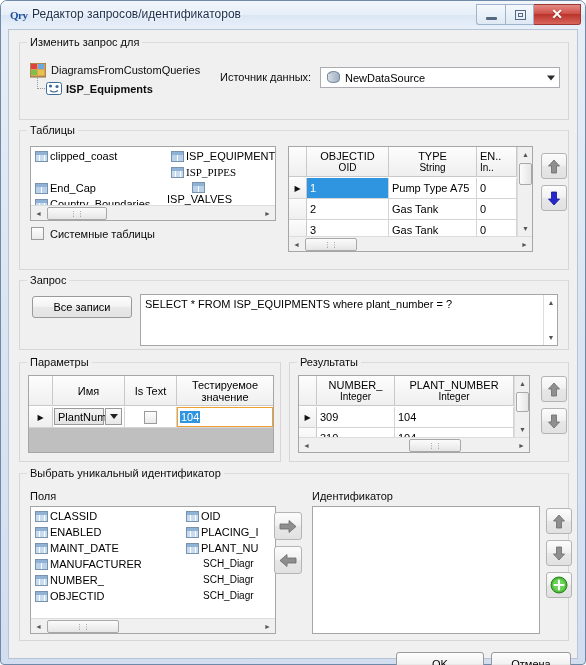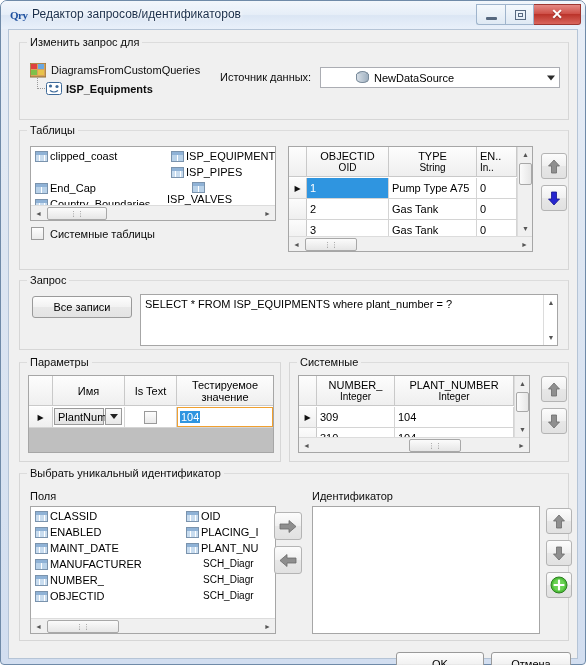--- a/index.html
+++ b/index.html
@@ -230,21 +230,21 @@
     border:1px solid #b4b4b4;
     border-radius:3px;
     display:flex; align-items:center; justify-content:center;
   }
   svg { display:block; }
 
   .combo {
     position:absolute;
     background:#ffffff;
     border:1px solid #abadb3;
-    display:flex; align-items:center;padding-left:29px;
+    display:flex; align-items:center;
   }
   .combo .cb-arrow {
     position:absolute; right:4px; top:50%; transform:translateY(-50%);
     width:0;height:0;
     border-left:4px solid transparent; border-right:4px solid transparent;
     border-top:5px solid #2b2b2b;
   }
 
   .db-icon {
     display:inline-block; width:13px; height:14px; position:relative;
@@ -355,21 +355,21 @@
         </div>
         <div class="li" style="left:4px;top:35px;">
           <span class="tbl-icon solid"></span>
           <span>End_Cap</span>
         </div>
 
         <div class="li" style="left:140px;top:3px;">
           <span class="tbl-icon solid"></span>
           <span>ISP_EQUIPMENTS</span>
         </div>
-        <div class="li" style="left:140px;top:19px;">
+        <div class="li" style="left:140px;top:19px;font-family:Liberation Serif, serif;">
           <span class="tbl-icon"></span>
           <span>ISP_PIPES</span>
         </div>
         <div class="li" style="left:136px;top:35px;flex-direction:column;">
           <span class="tbl-icon solid"></span>
           <span>ISP_VALVES</span>
         </div>
 
         <div class="hscroll" style="left:0;bottom:0;width:244px;">
           <div class="arrow-l">◄</div>
@@ -484,21 +484,21 @@
           <div class="g-cell" style="left:148px;width:96px;border-right:none;padding:0;">
             <div class="cell-editor" style="left:0;top:0;width:96px;height:20px;">
               <span class="sel-text">104</span>
             </div>
           </div>
         </div>
       </div>
     </div>
 
     <div class="group" style="left:280px; top:332px; width:280px; height:100px;">
-      <div class="glegend">Системные</div>
+      <div class="glegend">Результаты</div>
 
       <div class="grid" style="left:8px;top:12px;width:232px;height:78px;">
         <div class="grid-hdr" style="width:230px;">
           <div class="gh-cell" style="left:0;width:18px;"></div>
           <div class="gh-cell" style="left:18px;width:78px;">
             <span>NUMBER_</span>
             <span class="t2">Integer</span>
           </div>
           <div class="gh-cell" style="left:96px;width:119px;">
             <span>PLANT_NUMBER</span>

